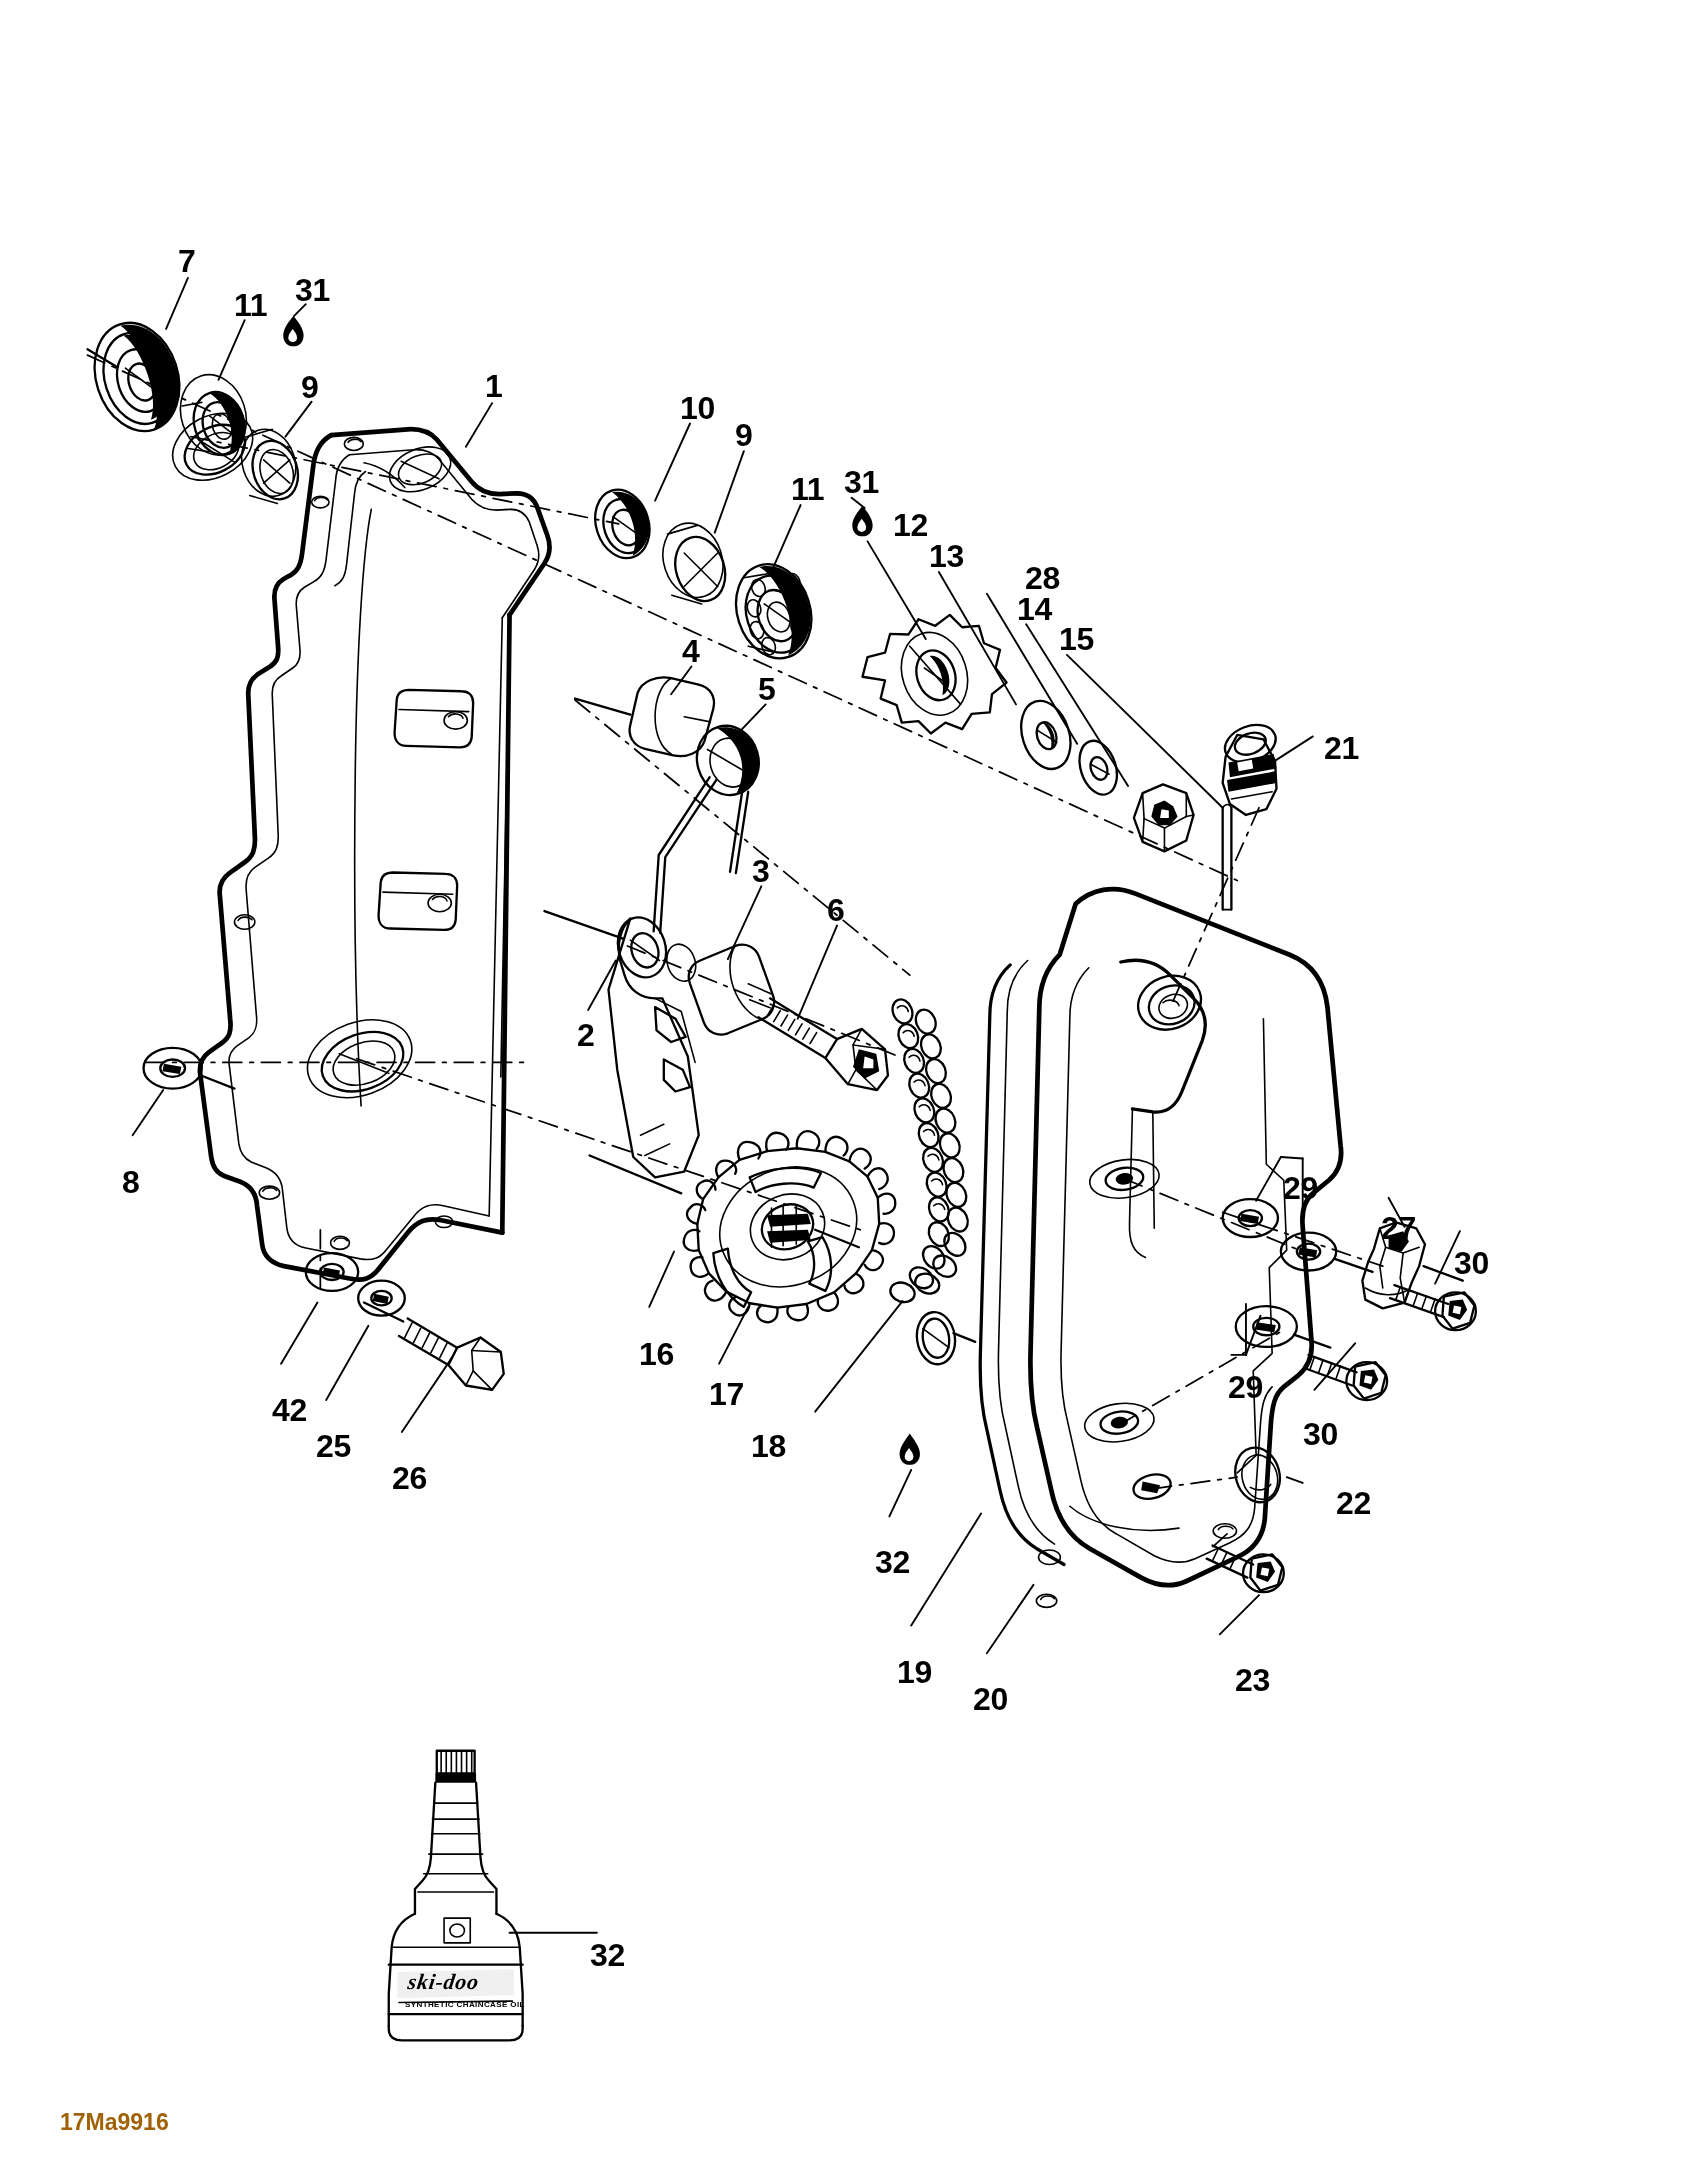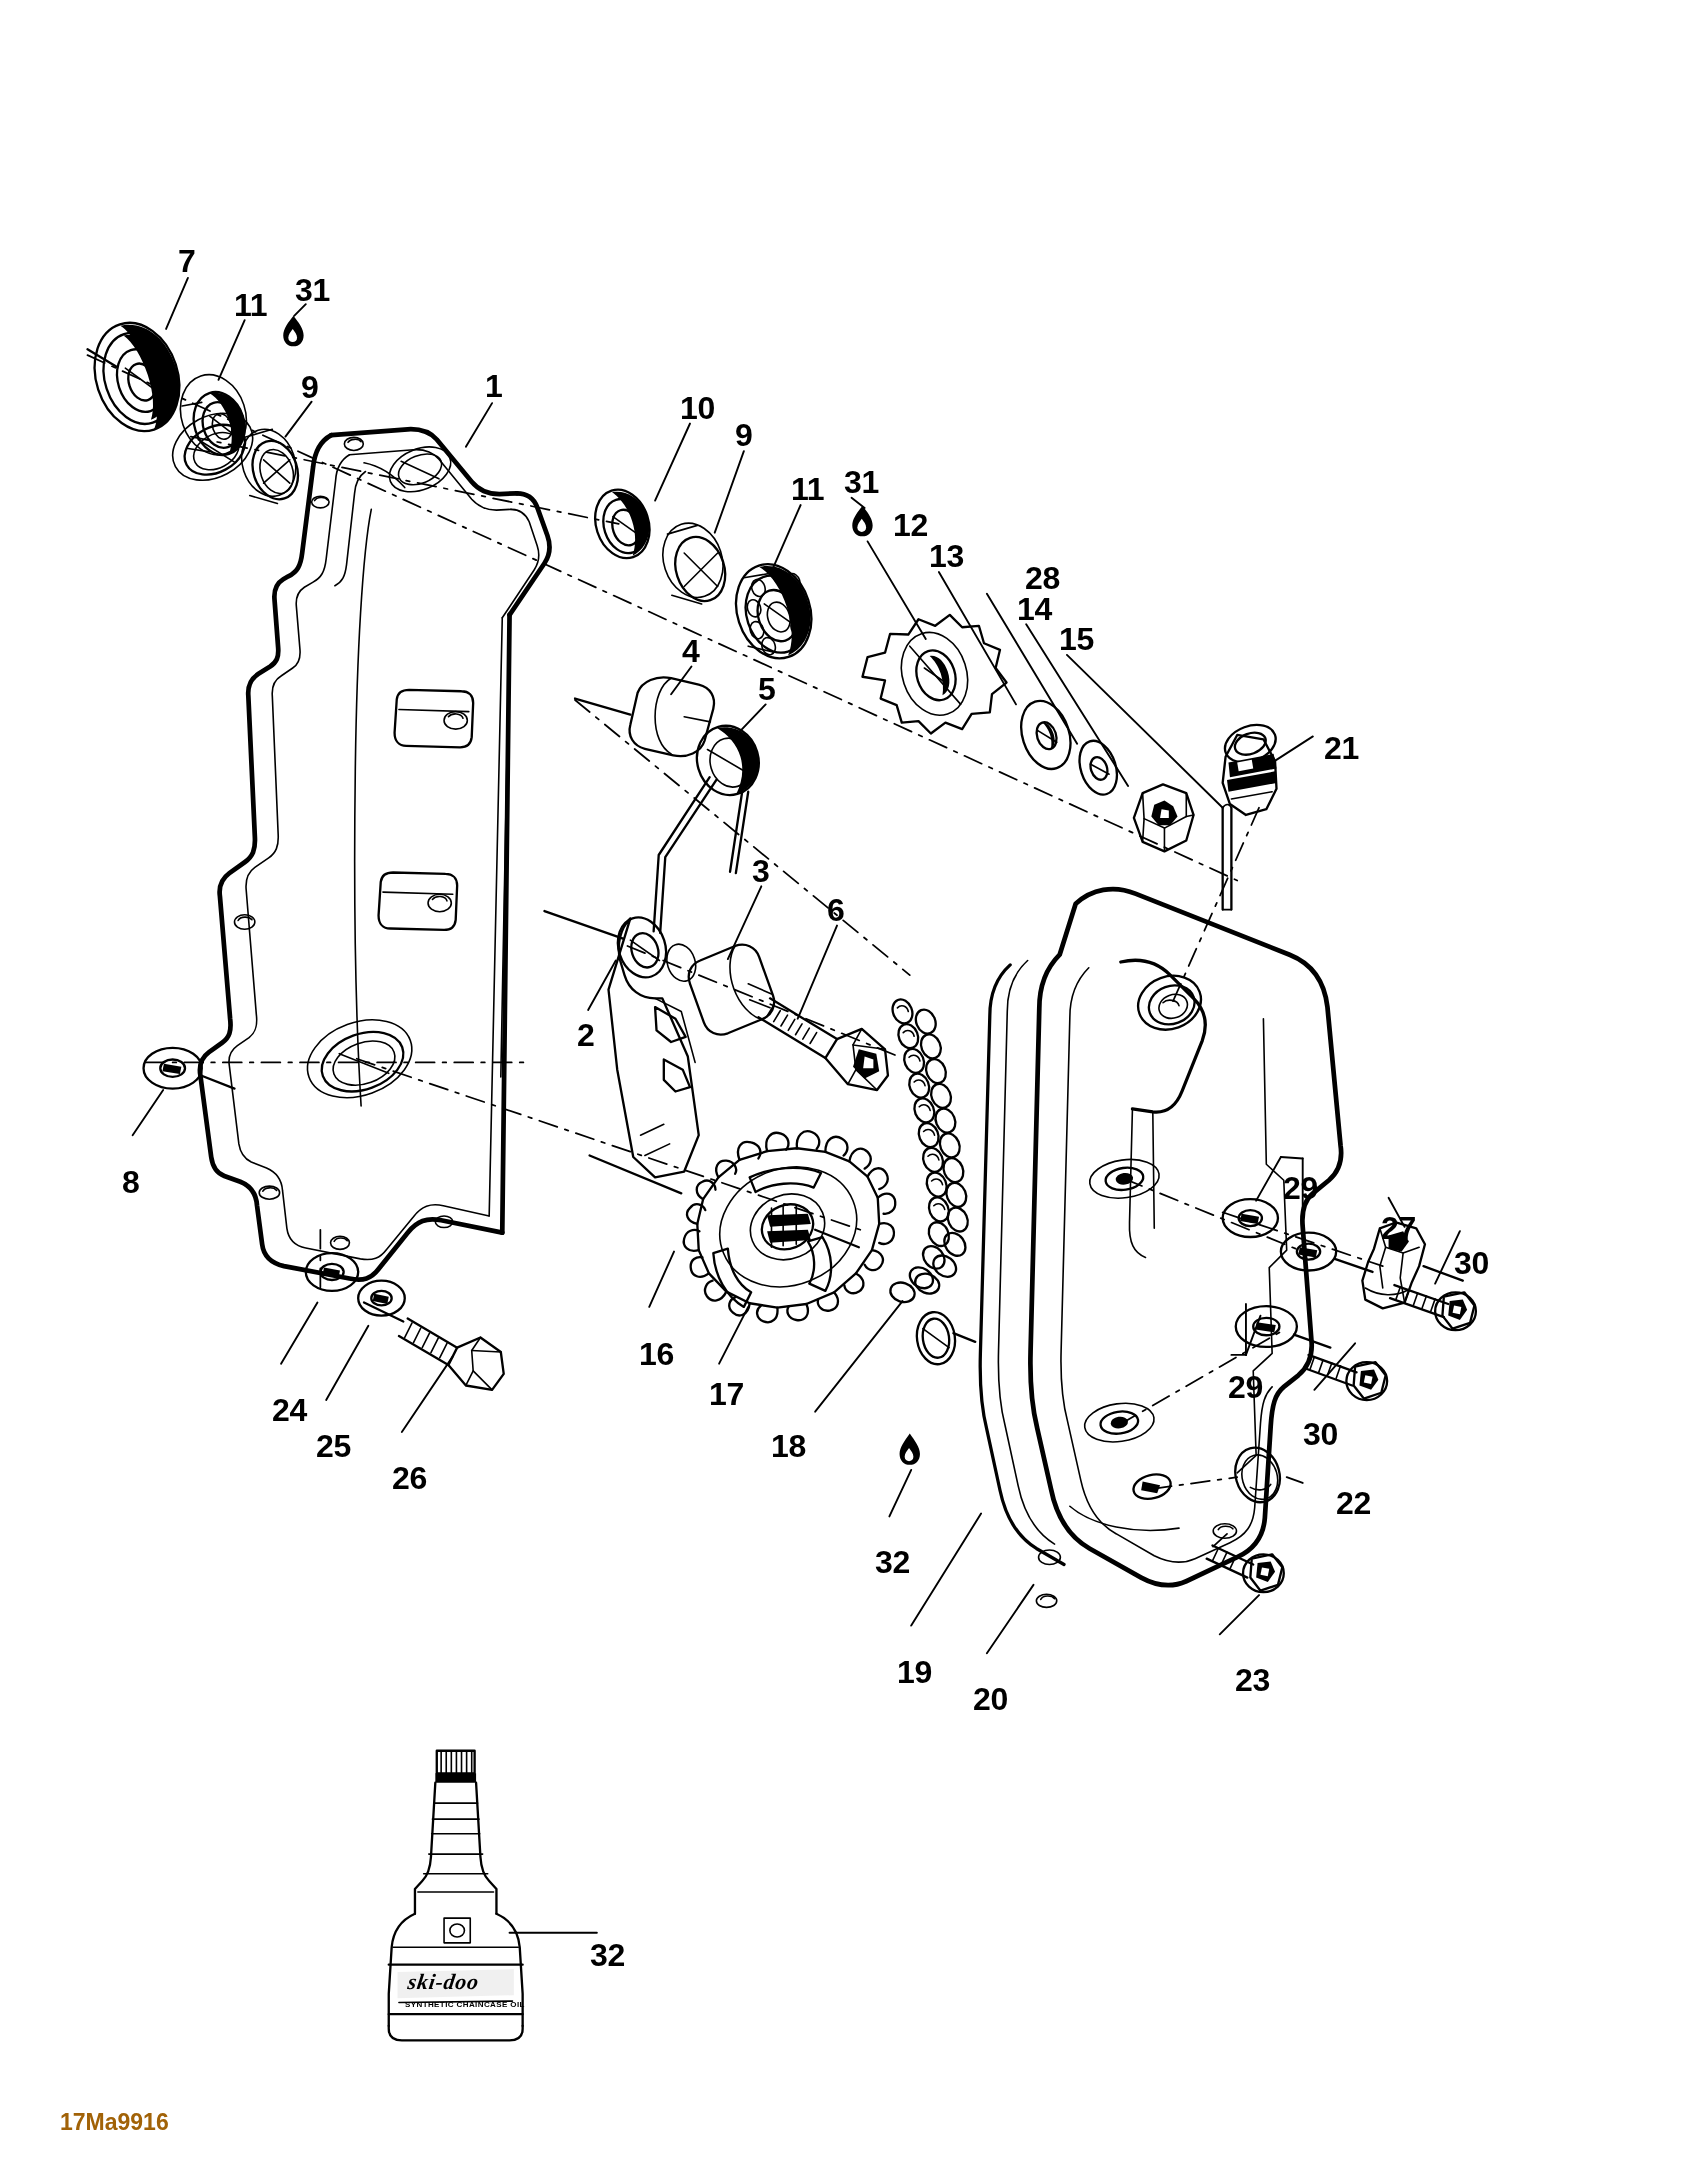--- a/index.html
+++ b/index.html
@@ -814,23 +814,23 @@
   <div class="callout" style="left:752px; top:855px;">3</div>
   <div class="callout" style="left:827px; top:894px;">6</div>
   <div class="callout" style="left:577px; top:1019px;">2</div>
   <div class="callout" style="left:1324px; top:732px;">21</div>
   <div class="callout" style="left:122px; top:1166px;">8</div>
   <div class="callout" style="left:1283px; top:1172px;">29</div>
   <div class="callout" style="left:1381px; top:1212px;">27</div>
   <div class="callout" style="left:1454px; top:1247px;">30</div>
   <div class="callout" style="left:639px; top:1338px;">16</div>
   <div class="callout" style="left:709px; top:1378px;">17</div>
-  <div class="callout" style="left:771px; top:1430px;">18</div>
+  <div class="callout" style="left:751px; top:1430px;">18</div>
   <div class="callout" style="left:1228px; top:1371px;">29</div>
-  <div class="callout" style="left:272px; top:1394px;">24</div>
+  <div class="callout" style="left:272px; top:1394px;">42</div>
   <div class="callout" style="left:316px; top:1430px;">25</div>
   <div class="callout" style="left:1303px; top:1418px;">30</div>
   <div class="callout" style="left:392px; top:1462px;">26</div>
   <div class="callout" style="left:1336px; top:1487px;">22</div>
   <div class="callout" style="left:875px; top:1546px;">32</div>
   <div class="callout" style="left:897px; top:1656px;">19</div>
   <div class="callout" style="left:973px; top:1683px;">20</div>
   <div class="callout" style="left:1235px; top:1664px;">23</div>
   <div class="callout" style="left:590px; top:1939px;">32</div>
 

